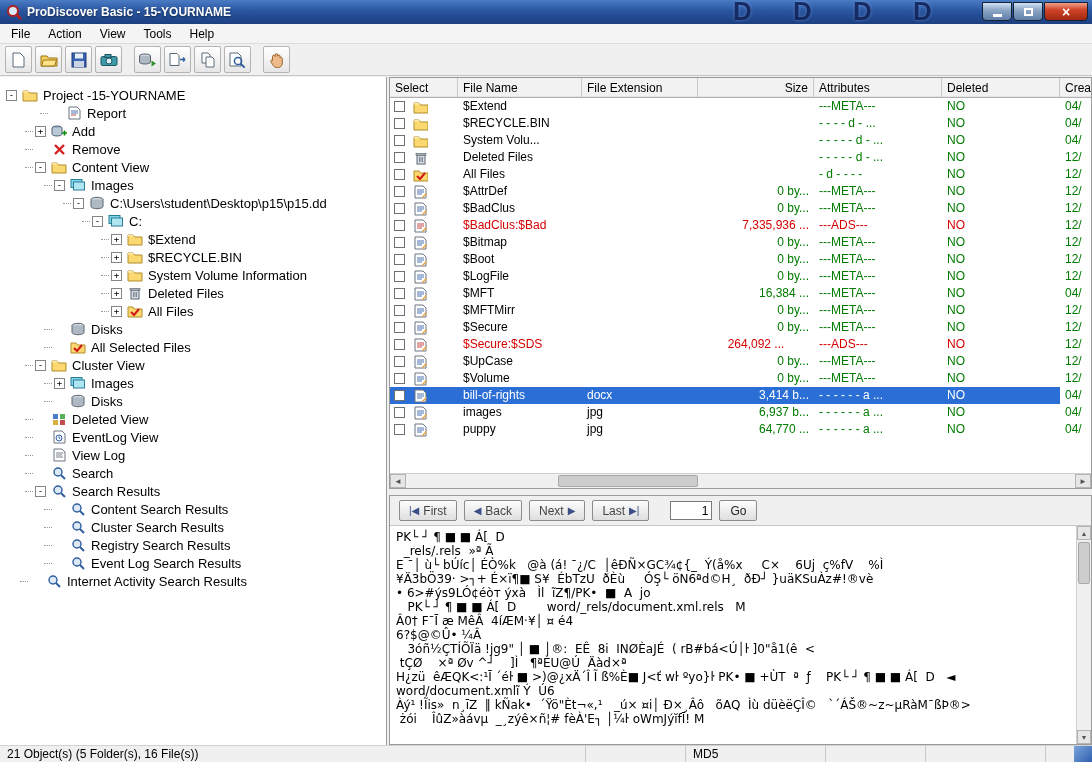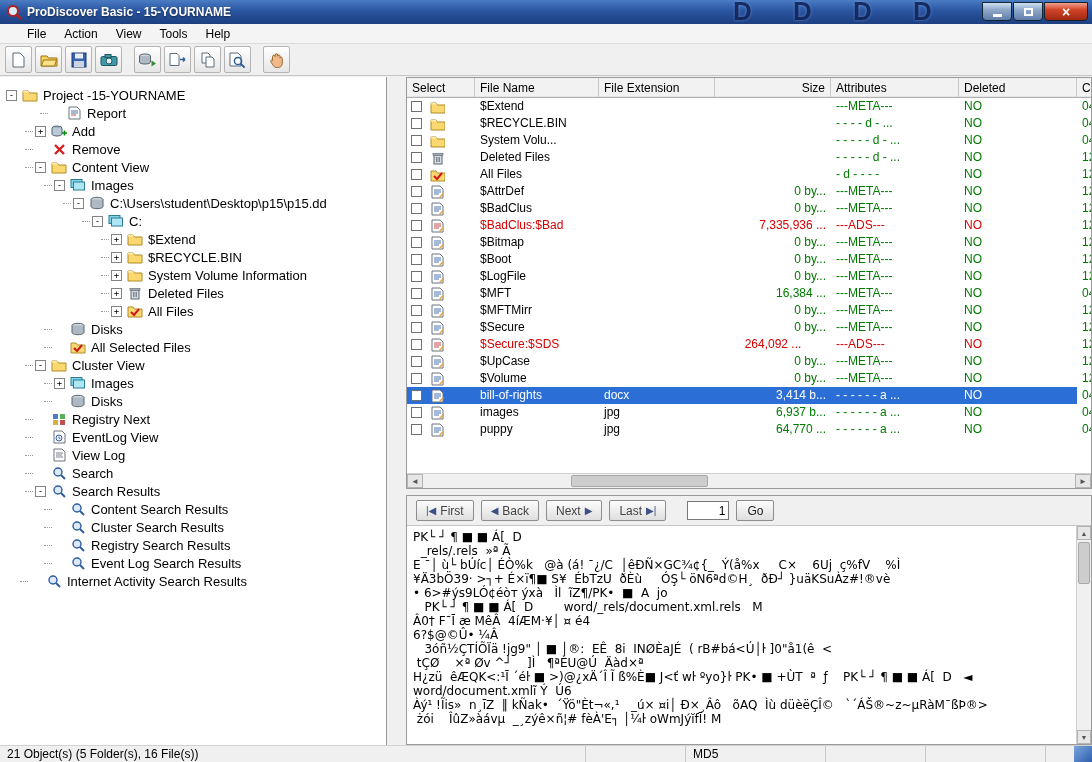--- a/index.html
+++ b/index.html
@@ -21,34 +21,34 @@
   .win-controls { position:absolute; right:4px; top:2px; display:flex; z-index:3;}
   .win-btn {
     width:30px; height:19px; border:1px solid #123; border-radius:0 0 4px 4px;
     background:linear-gradient(#cfe0f2,#8fa8c8 40%,#5f7ea8);
     display:flex; align-items:center; justify-content:center; margin-left:1px; cursor:default;
   }
   .win-btn.close { width:44px; background:linear-gradient(#f2a08a,#d04428 40%,#a02810); color:#fff; font-weight:bold; font-size:14px;}
   .glyph-min { width:9px; height:3px; background:#fff; margin-top:8px;}
   .glyph-max { width:9px; height:8px; border:2px solid #fff;}
   
-  .menubar { position:absolute; top:24px; left:0; right:0; height:20px; background:#f4f4f4; border-bottom:1px solid #dcdcdc; display:flex; align-items:center; padding-left:18px;}
+  .menubar { position:absolute; top:24px; left:0; right:0; height:20px; background:#f4f4f4; border-bottom:1px solid #dcdcdc; display:flex; align-items:center; padding-left:2px;}
   .menu-item { padding:2px 9px; }
   
   .toolbar { position:absolute; top:44px; left:0; right:0; height:32px; background:#f0f0f0; border-bottom:1px solid #c6c6c6; display:flex; align-items:center; padding-left:5px; gap:3px;}
   .tool-btn { width:27px; height:27px; border:1px solid #b4b4b4; background:linear-gradient(#ffffff,#e6e6e6); display:flex; align-items:center; justify-content:center; border-radius:2px;}
   .tool-sep { width:6px; }
   
   .main { position:absolute; top:77px; bottom:17px; left:0; right:0; display:flex; }
   .tree-panel { width:387px; background:#fff; border-right:1px solid #9a9a9a; overflow:hidden; font-size:13px; padding-top:9px; }
   .tree-item { display:flex; align-items:center; height:18px; white-space:nowrap; }
   .tree-stub { width:8px; border-top:1px dotted #9a9a9a; margin-right:2px; flex:0 0 auto;}
   .expander { width:11px; height:11px; border:1px solid #848484; background:#fff; font-size:9px; line-height:9px; text-align:center; margin-right:4px; flex:0 0 auto; font-family:"DejaVu Sans Mono",monospace;}
   .tree-icon { width:18px; display:flex; justify-content:center; margin-right:4px; flex:0 0 auto;}
-  .right-col { flex:1; display:flex; flex-direction:column; background:#f0f0f0; padding-left:19px; overflow:hidden;}
+  .right-col { flex:1; display:flex; flex-direction:column; background:#f0f0f0; padding-left:2px; overflow:hidden;}
   
   .table-panel { height:412px; display:flex; flex-direction:column; background:#fff; border:1px solid #9a9a9a; overflow:hidden;}
   .table-header { display:flex; height:20px; background:#f2f2f2; border-bottom:1px solid #b0b0b0; flex:0 0 auto;}
   .th { border-right:1px solid #c9c9c9; padding:3px 5px; overflow:hidden; white-space:nowrap; flex:0 0 auto; box-shadow:inset 0 -1px 0 #e5e5e5;}
   .table-body { flex:1; overflow:hidden; }
   .tr { display:flex; height:17px; align-items:center; }
   .td { padding:0 5px; white-space:nowrap; overflow:hidden; flex:0 0 auto; height:17px; line-height:17px;}
   .select-cell { display:flex; align-items:center; padding-left:4px;}
   .checkbox { width:11px; height:11px; border:1px solid #707070; background:#fff; margin-right:8px; flex:0 0 auto;}
   .row-icon { width:15px; display:flex; justify-content:center;}
@@ -402,21 +402,21 @@
           <div class="tree-stub"></div>
           <div style="width: 15px; flex: 0 0 auto;"></div>
           <div class="tree-icon">
             <svg width="14" height="13">
               <rect x="1" y="1" width="5" height="5" fill="#4a7ec8"></rect>
               <rect x="8" y="1" width="5" height="5" fill="#58b058"></rect>
               <rect x="1" y="7" width="5" height="5" fill="#d8b040"></rect>
               <rect x="8" y="7" width="5" height="5" fill="#c05050"></rect>
             </svg>
           </div>
-          <div>Registry Next</div>
+          <div>Deleted View</div>
         </div>
         <div class="tree-item" style="padding-left: 25px;">
           <div class="tree-stub"></div>
           <div style="width: 15px; flex: 0 0 auto;"></div>
           <div class="tree-icon">
             <svg width="13" height="14">
               <path d="M1 1h8l3 3v9H1z" fill="#fff" stroke="#6b7280"></path>
               <circle cx="6" cy="8" r="3" fill="#eef4ff" stroke="#3b62a8"></circle>
               <path d="M6 6.5V8l1.3 1" stroke="#3b62a8" fill="none"></path>
             </svg>

